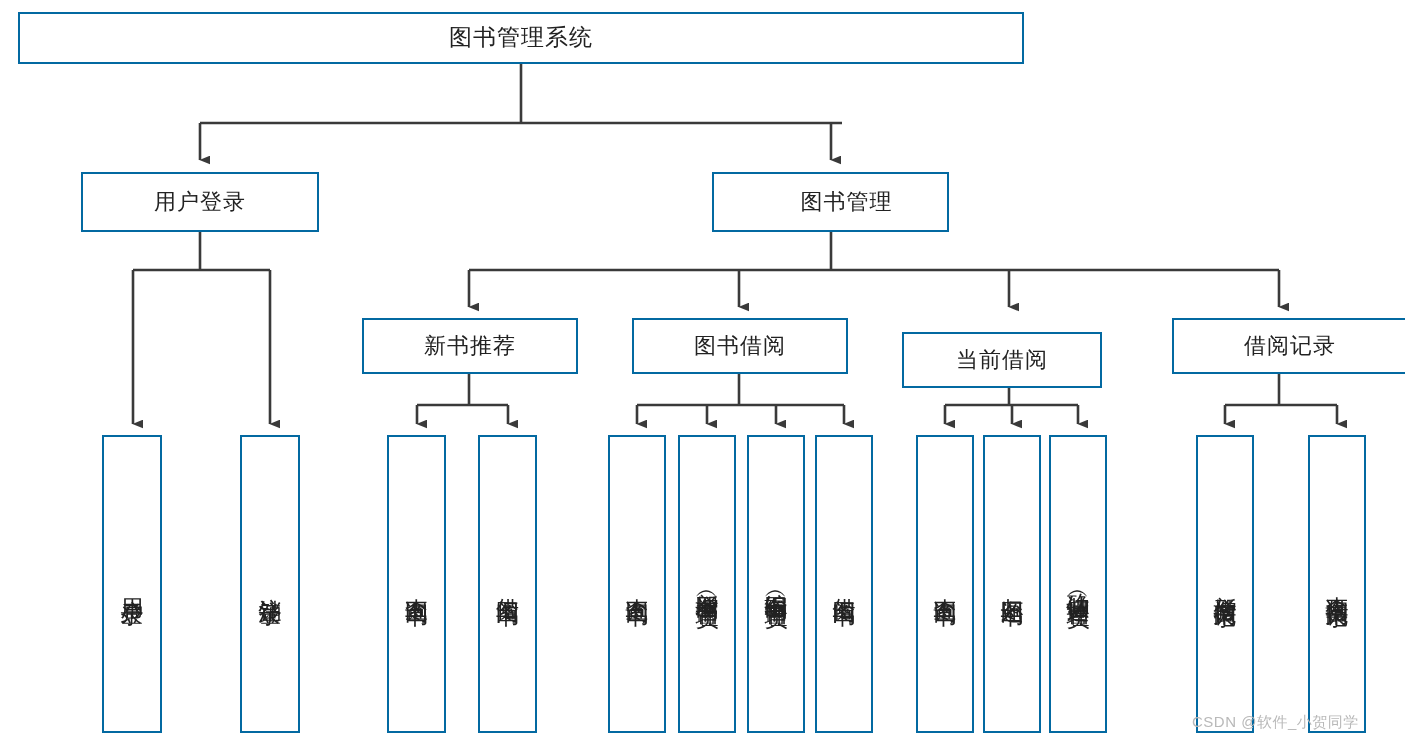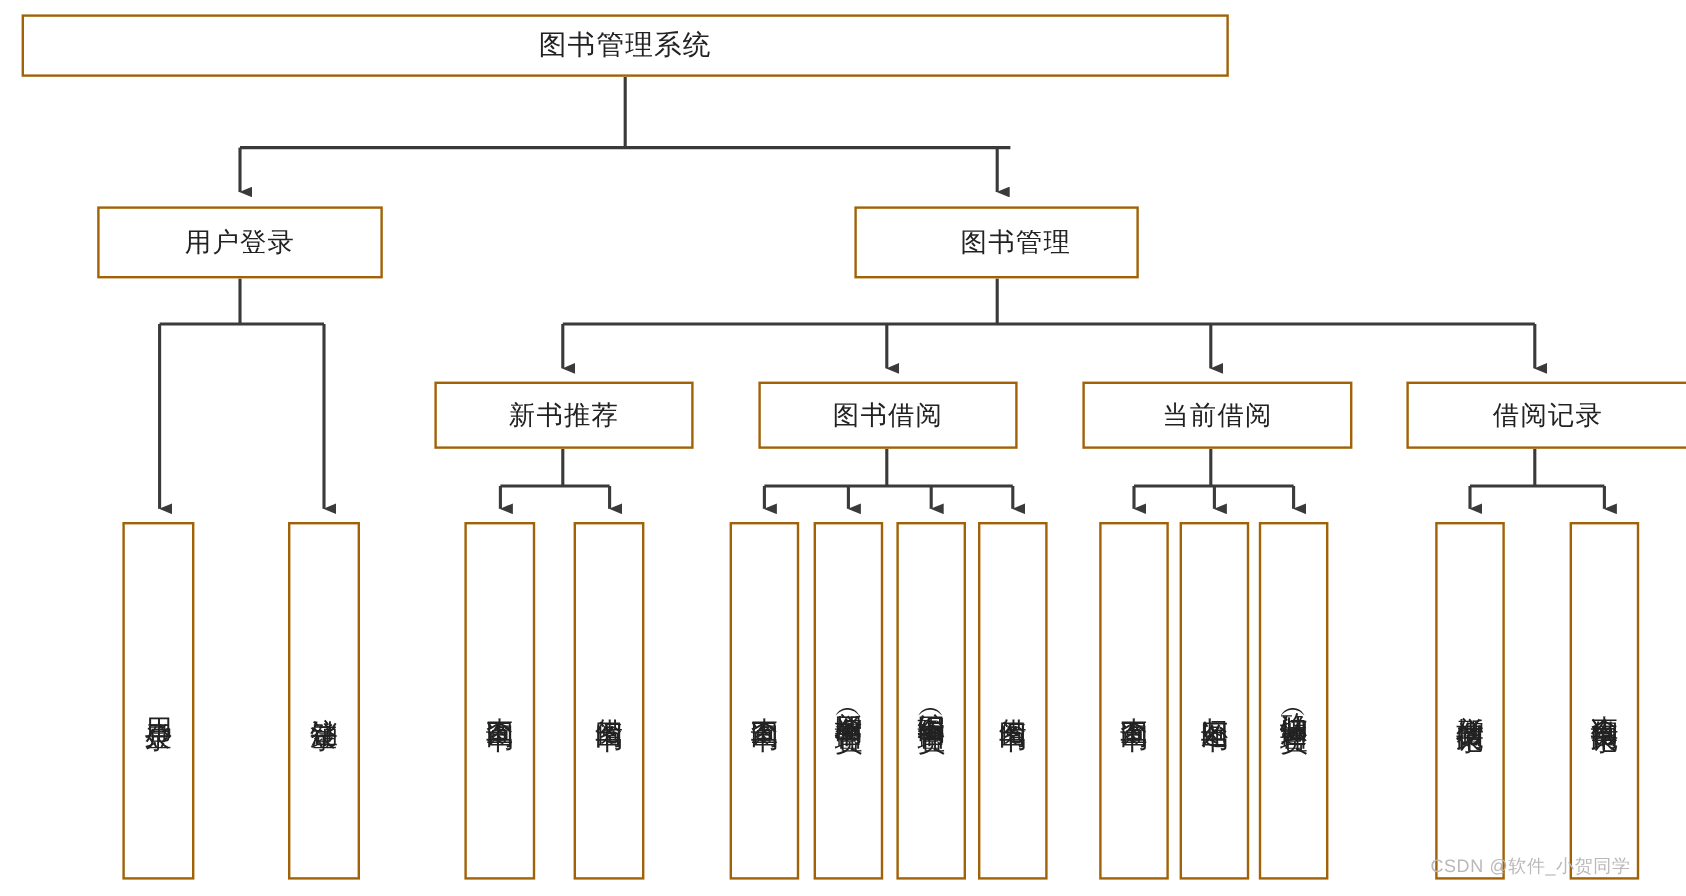--- a/index.html
+++ b/index.html
@@ -21,21 +21,21 @@
     position: absolute;
     left: 0;
     top: 0;
     width: 1405px;
     height: 747px;
     pointer-events: none;
   }
   .node {
     position: absolute;
     box-sizing: border-box;
-    border: 2px solid #a16207;
+    border: 2px solid #0369a1;
     background: #ffffff;
     display: flex;
     align-items: center;
     justify-content: center;
     color: #222222;
   }
   .node.h {
     font-size: 22px;
     letter-spacing: 1px;
     line-height: 1.1;
@@ -122,21 +122,21 @@
     </g>
   </svg>
 
   <div class="node h root" style="left: 18px; top: 12px; width: 1006px; height: 52px;">图书管理系统</div>
 
   <div class="node h" style="left: 81px; top: 172px; width: 238px; height: 60px;">用户登录</div>
   <div class="node h" style="left: 712px; top: 172px; width: 237px; height: 60px; padding-left: 32px;">图书管理</div>
 
   <div class="node h" style="left: 362px; top: 318px; width: 216px; height: 56px;">新书推荐</div>
   <div class="node h" style="left: 632px; top: 318px; width: 216px; height: 56px;">图书借阅</div>
-  <div class="node h" style="left: 902px; top: 318px; width: 225px; height: 56px;">当前借阅</div>
+  <div class="node h" style="left: 902px; top: 332px; width: 200px; height: 56px;">当前借阅</div>
   <div class="node h" style="left: 1172px; top: 318px; width: 236px; height: 56px;">借阅记录</div>
 
   <div class="node v" style="left: 102px; top: 435px; width: 60px; height: 298px;">
       <span class="vtext">用户登录</span>
     </div>
   <div class="node v" style="left: 240px; top: 435px; width: 60px; height: 298px;">
       <span class="vtext">注销登录</span>
     </div>
   <div class="node v" style="left: 387px; top: 435px; width: 59px; height: 298px;">
       <span class="vtext">查询图书</span>

